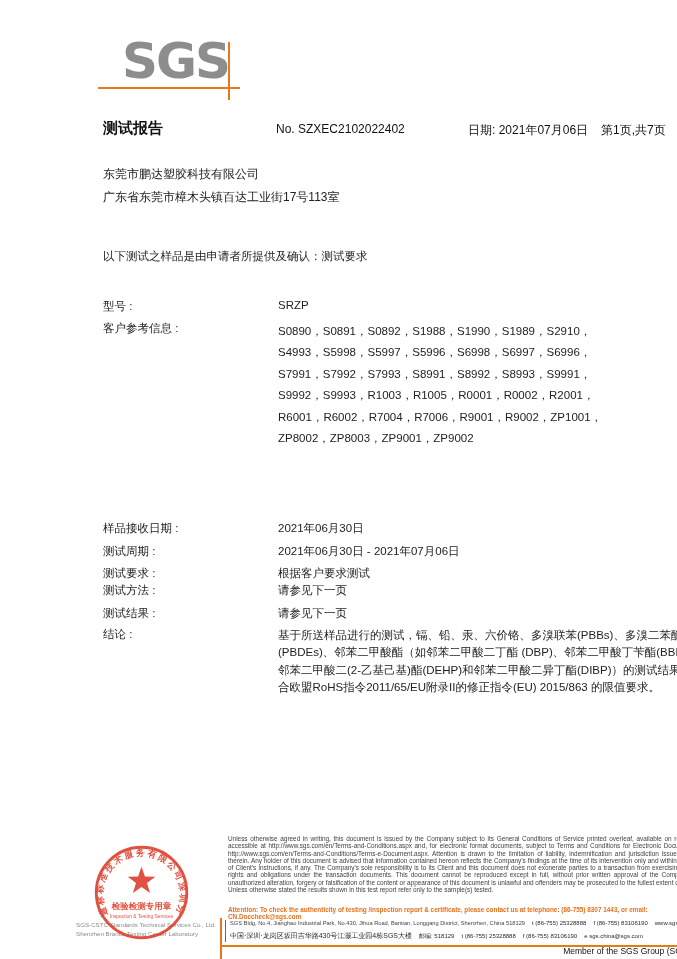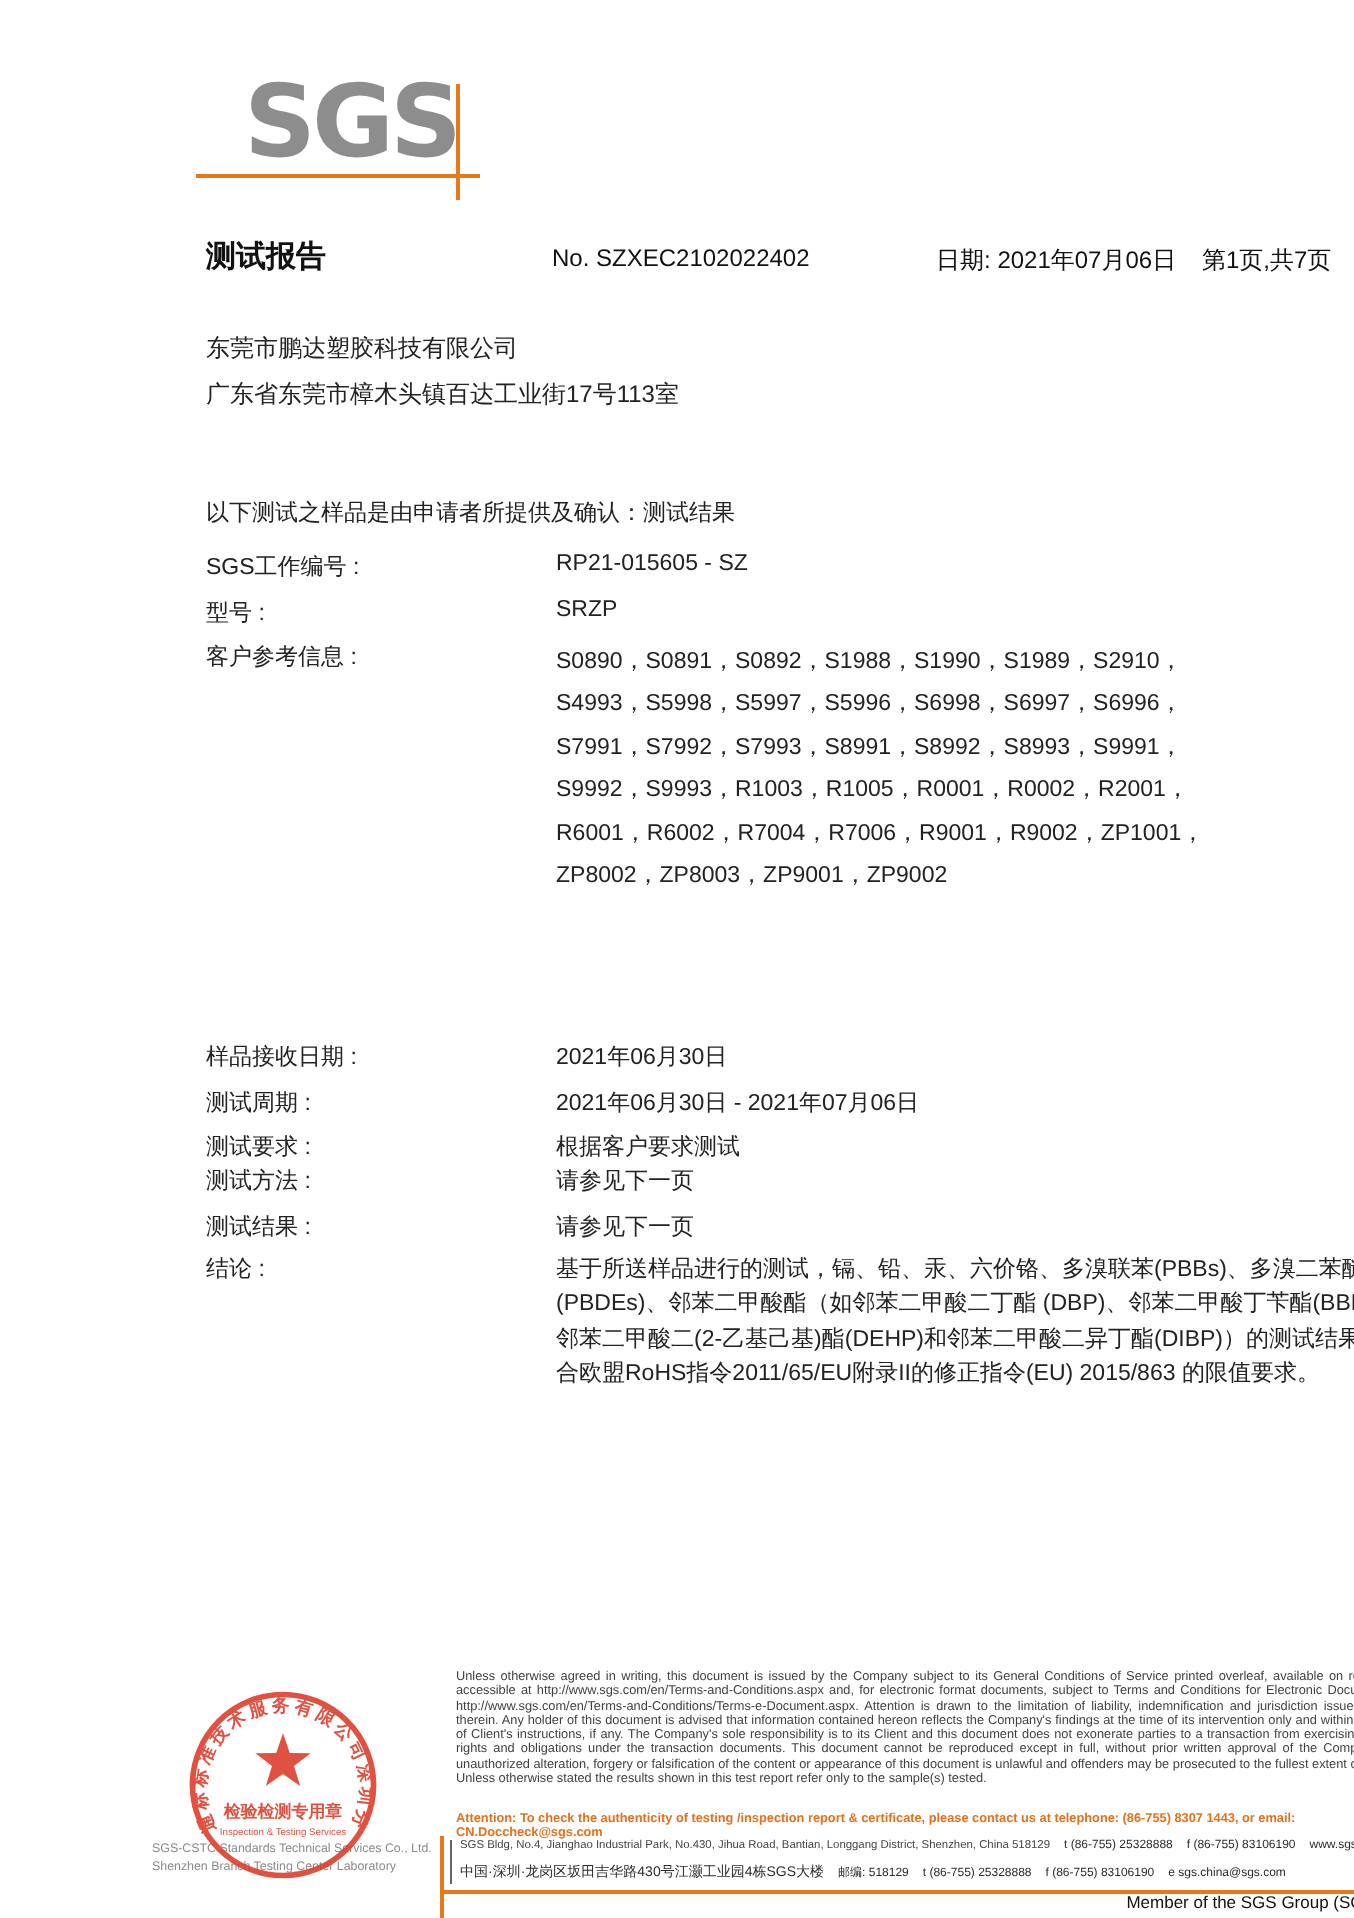--- a/index.html
+++ b/index.html
@@ -65,26 +65,22 @@
   </span>
   <span class="daterow">
     <span>日期:</span>
     <span>2021年07月06日</span>
   </span>
   <span class="pageinfo">第1页,共7页</span>
 
   <div class="company">东莞市鹏达塑胶科技有限公司</div>
   <div class="addr">广东省东莞市樟木头镇百达工业街17号113室</div>
 
-  <div class="sample">以下测试之样品是由申请者所提供及确认：测试结果</div>
+  <div class="sample">以下测试之样品是由申请者所提供及确认：测试要求</div>
 
-  <div class="frow" style="top:276px">
-    <div class="flabel">SGS工作编号 :</div>
-    <div class="fvalue">RP21-015605 - SZ</div>
-  </div>
   <div class="frow" style="top:299px">
     <div class="flabel">型号 :</div>
     <div class="fvalue">SRZP</div>
   </div>
   <div class="frow" style="top:321px">
     <div class="flabel">客户参考信息 :</div>
     <div class="fvalue">
       <div class="ref-line">S0890，S0891，S0892，S1988，S1990，S1989，S2910，</div>
       <div class="ref-line">S4993，S5998，S5997，S5996，S6998，S6997，S6996，</div>
       <div class="ref-line">S7991，S7992，S7993，S8991，S8992，S8993，S9991，</div>

